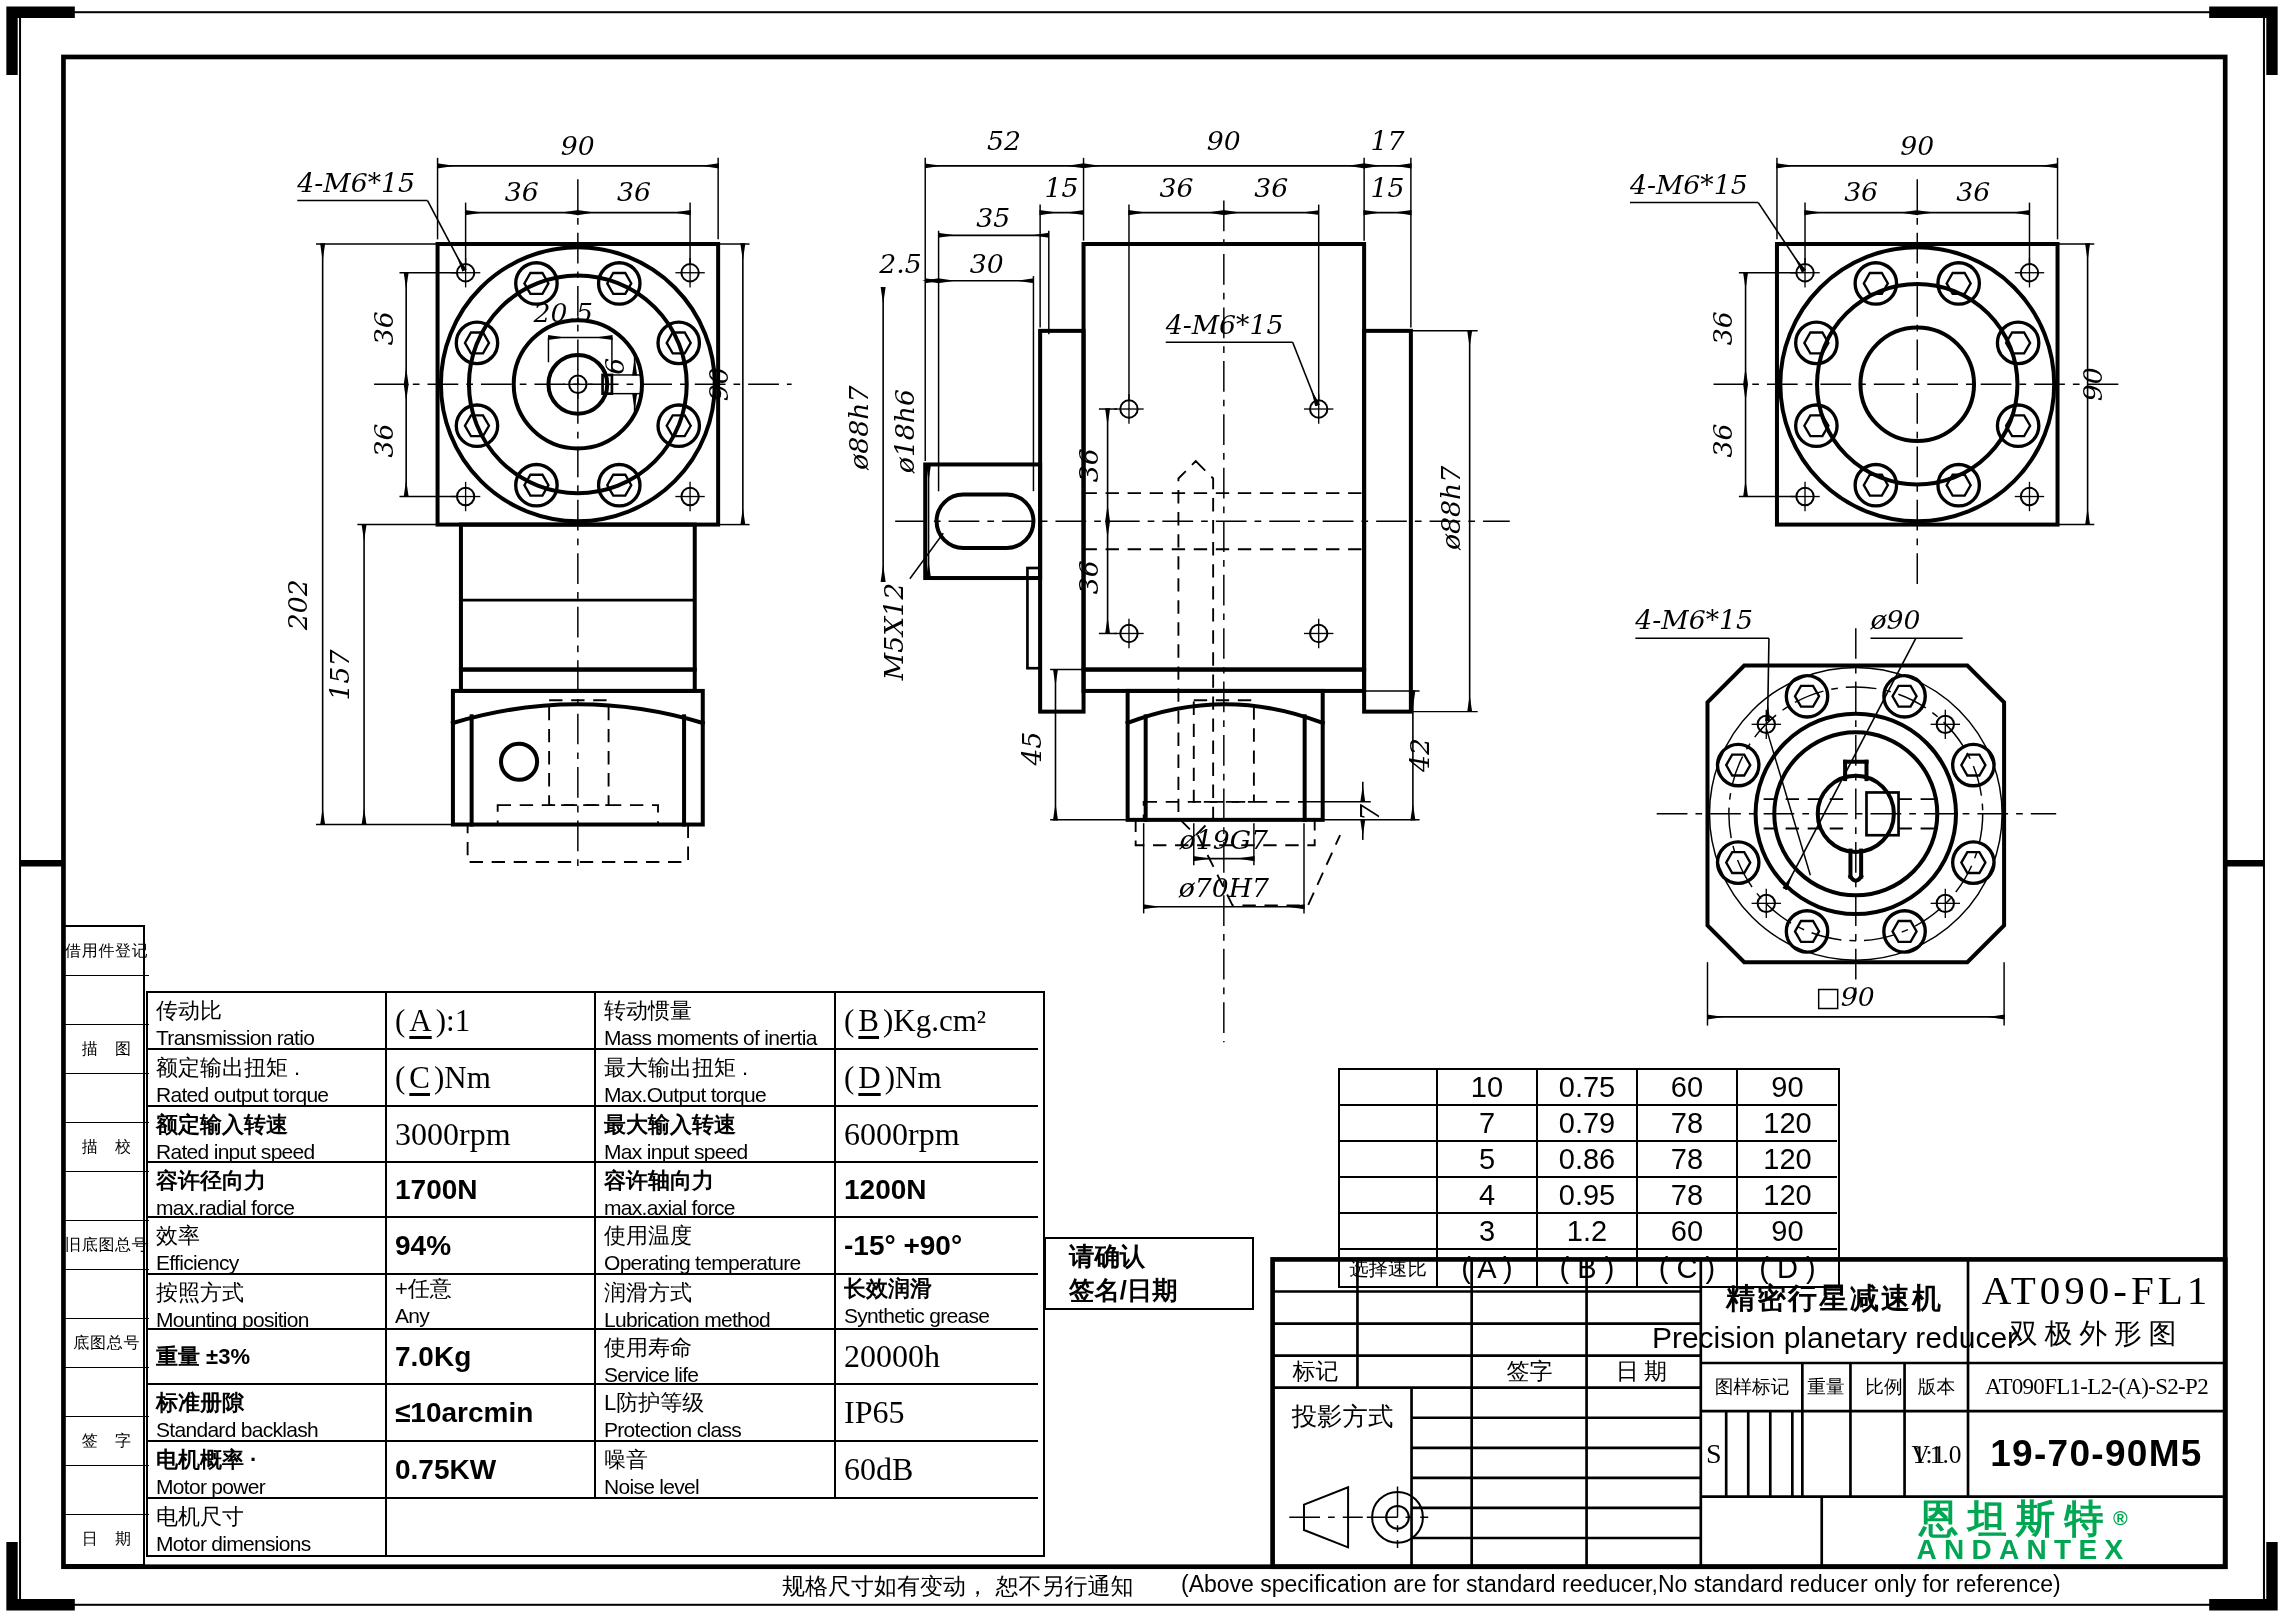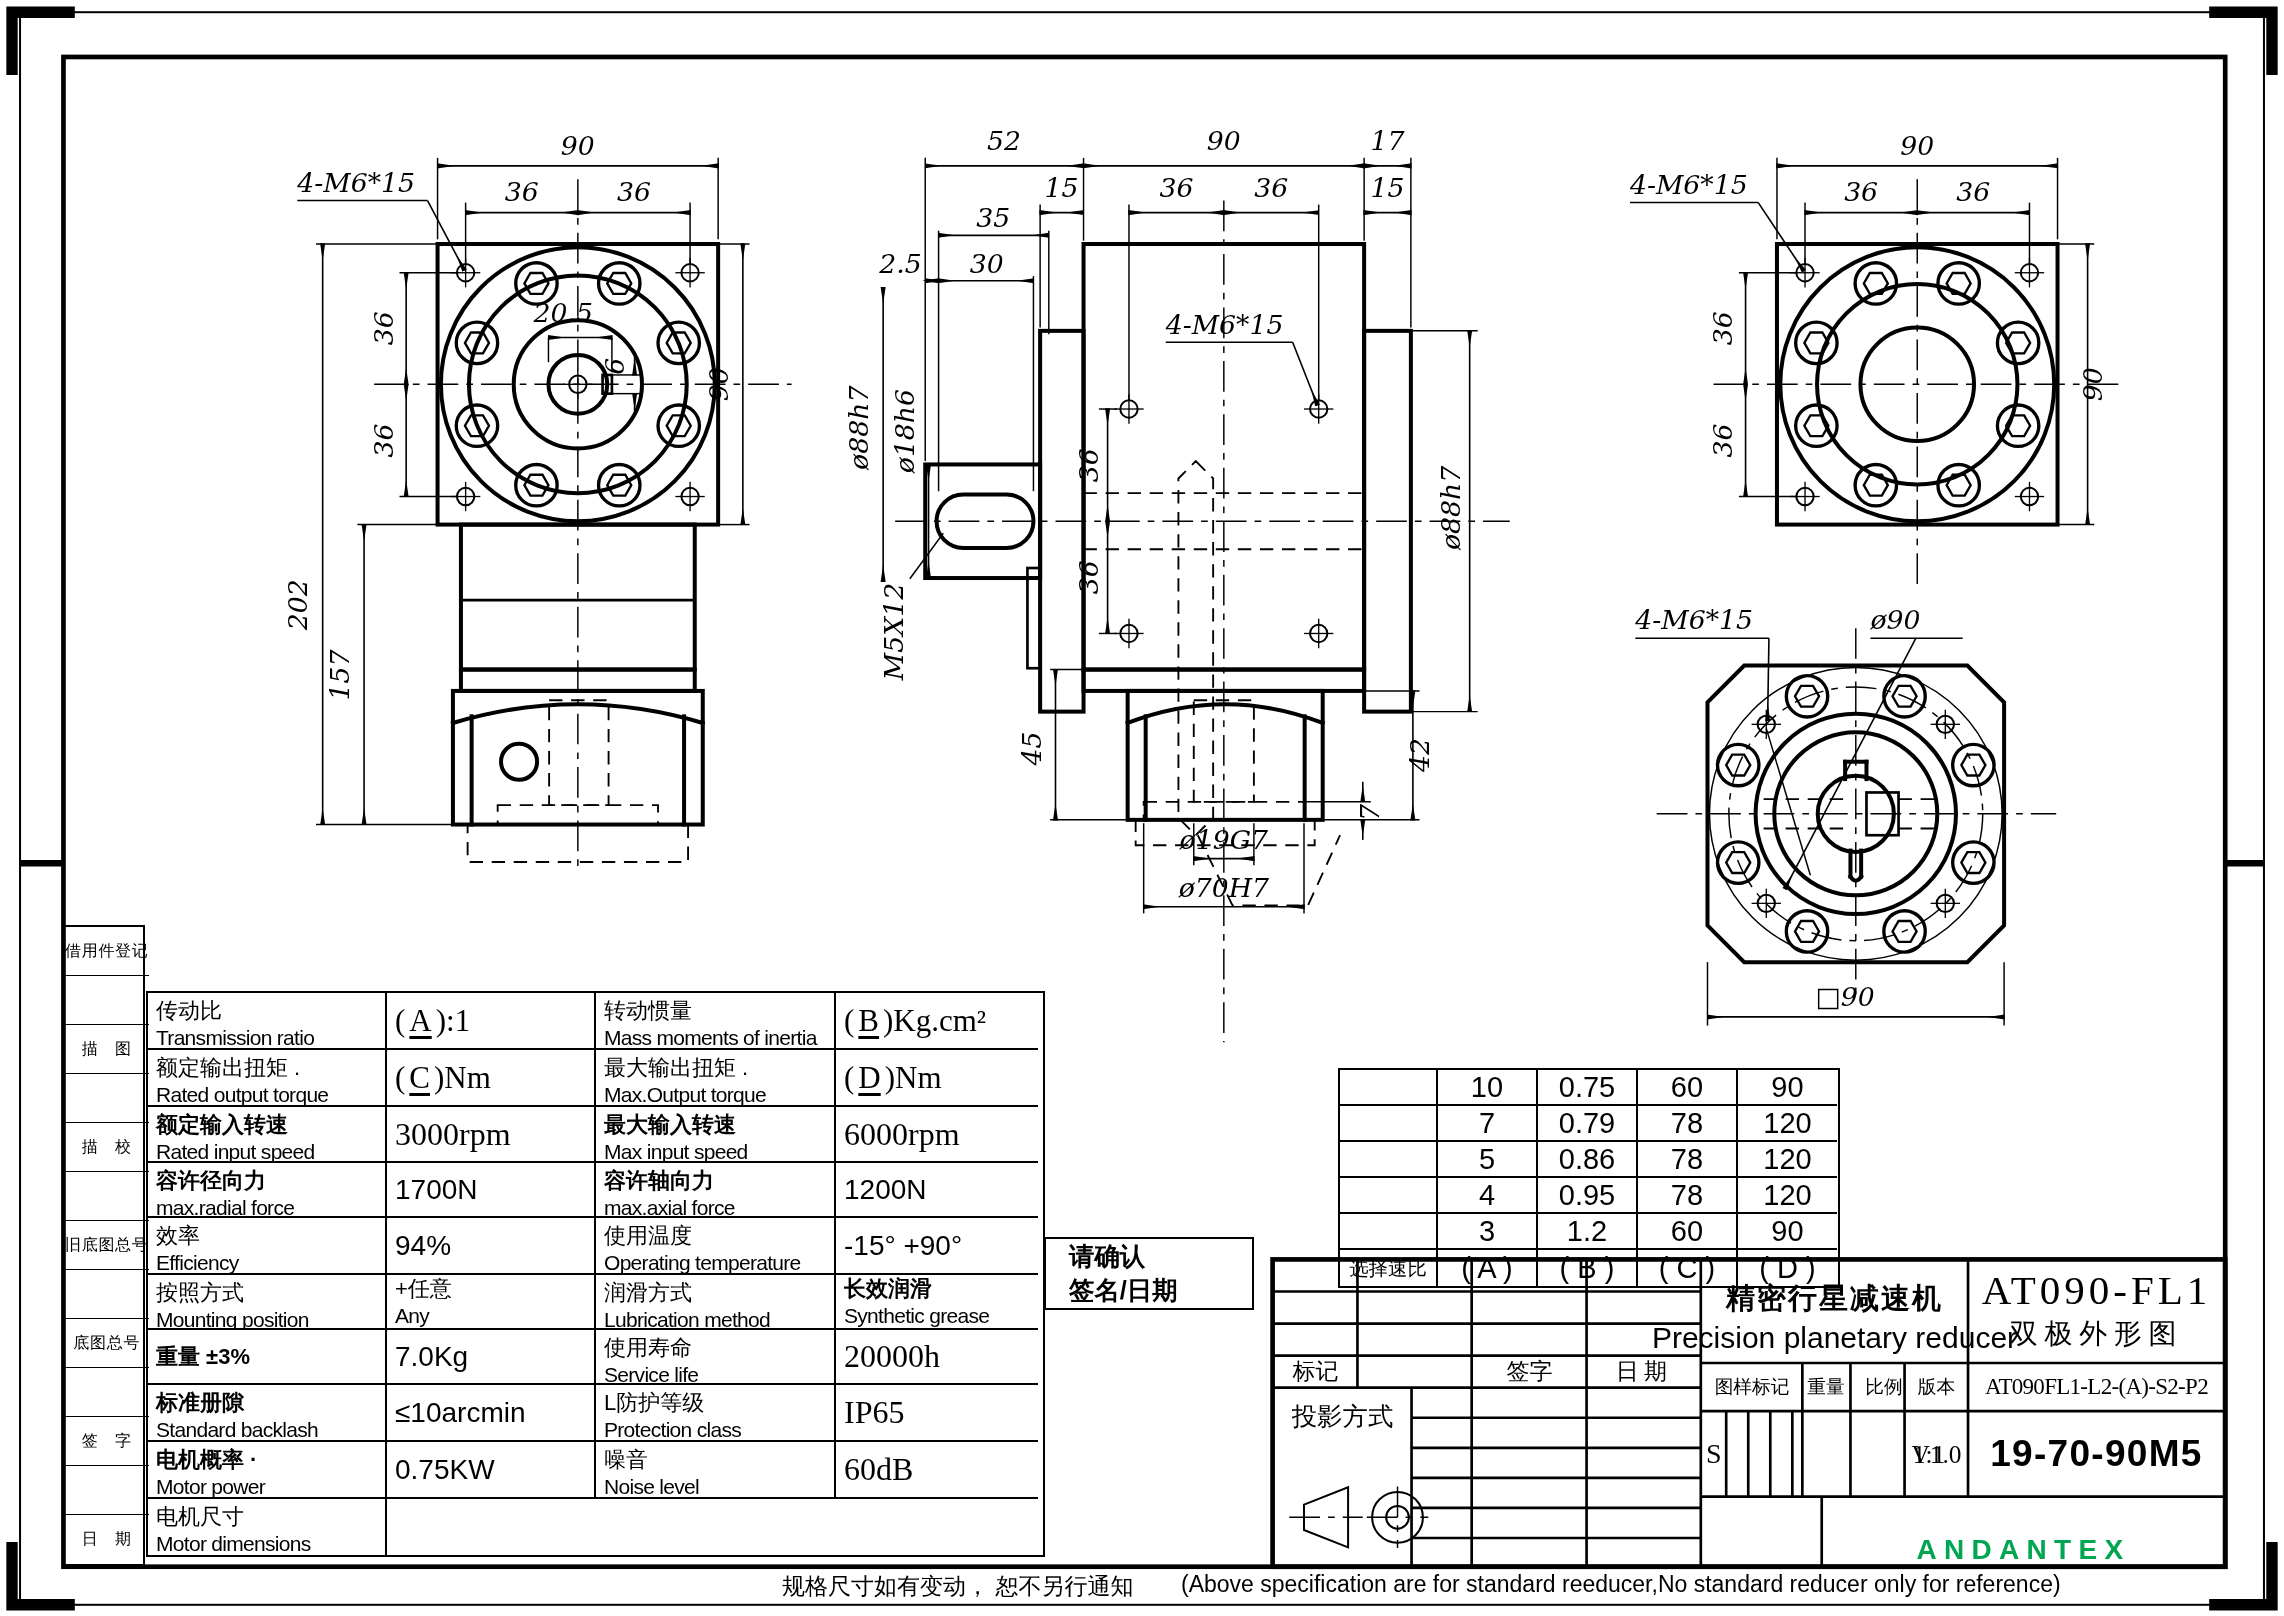--- a/index.html
+++ b/index.html
@@ -26,21 +26,21 @@
   
   .spec{left:146px;top:991px;width:899px;height:566px;border:2.7px solid #000;display:grid;
         grid-template-columns:239px 209px 240px 202px;
         grid-template-rows:57px 57px 56px 55px 57px 55px 55px 57px 57px 57px}
   .spec .cell{border-right:2px solid #000;border-bottom:2px solid #000;padding:4px 8px;overflow:hidden}
   .spec .nor{border-right:none}.spec .nob{border-bottom:none}
   .cn{font-size:22px;line-height:1.25;white-space:nowrap}
   .cnb{font-weight:bold}
   .en{font-family:Liberation Sans, sans-serif;font-size:21px;letter-spacing:-0.7px;line-height:1.2;white-space:nowrap}
   .vserif{font-family:"Liberation Serif",serif;font-size:32px;display:flex;align-items:center;height:100%;white-space:nowrap}
-  .vsans{font-size:28px;font-weight:normal;display:flex;align-items:center;height:100%;white-space:nowrap}
+  .vsans{font-size:28px;font-weight:bold;display:flex;align-items:center;height:100%;white-space:nowrap}
   .vpair{display:flex;flex-direction:column;justify-content:center;height:100%}
   .lett{display:flex;align-items:center;height:100%;font-family:"Liberation Serif",serif;font-size:31px;white-space:nowrap}
   .lett .ul{text-decoration:underline;text-underline-offset:5.3px;padding:0 4px}
   .vcenter{display:flex;align-items:center;height:100%}
 
   
   .ratio{left:1338px;top:1068px;width:502px;height:220px;border:2.7px solid #000;display:grid;
          grid-template-columns:98px 100px 100px 100px 99px;grid-template-rows:repeat(6,1fr)}
   .ratio>div{border-right:2px solid #000;border-bottom:2px solid #000;display:flex;align-items:center;justify-content:center;font-size:29px;white-space:nowrap}
   .ratio>div:nth-child(5n){border-right:none}
@@ -634,20 +634,24 @@
   <div class="tbt" style="left:1968px;top:1315px;width:257px;height:37px;font-size:28px;letter-spacing:6.7px">双极外形图</div>
   <div class="tbt" style="left:1701px;top:1363px;width:102px;height:48px;font-size:18.7px">图样标记</div>
   <div class="tbt" style="left:1802px;top:1363px;width:48px;height:48px;font-size:18.7px">重量</div>
   <div class="tbt" style="left:1850px;top:1363px;width:68px;height:48px;font-size:18.7px">比例</div>
   <div class="tbt" style="left:1905px;top:1363px;width:63px;height:48px;font-size:18.7px">版本</div>
   <div class="tbt f-cad" style="left:1968px;top:1363px;width:257px;height:48px;font-size:23px;letter-spacing:-0.7px">AT090FL1-L2-(A)-S2-P2</div>
   <div class="tbt f-cad" style="left:1701px;top:1411px;width:25.4px;height:86px;font-size:28px">S</div>
   <div class="tbt f-cad" style="left:1902px;top:1411px;width:54px;height:86px;font-size:25.4px">1:1</div>
   <div class="tbt f-cad" style="left:1905px;top:1411px;width:63px;height:86px;font-size:25.4px">V1.0</div>
   <div class="tbt" style="left:1968px;top:1411px;width:257px;height:86px;font-size:37px;font-weight:bold;letter-spacing:1.3px">19-70-90M5</div>
+  <div class="tbt green" style="left:1822px;top:1499px;width:403px;height:39px;font-size:39px;font-weight:bold;letter-spacing:9.4px">
+      <span>恩坦斯特</span>
+      <span style="font-size:20px;vertical-align:super;letter-spacing:0">®</span>
+    </div>
   <div class="tbt green" style="left:1822px;top:1535px;width:403px;height:29px;font-size:28px;font-weight:bold;letter-spacing:7.3px">ANDANTEX</div>
 
   
   <div class="note" style="left:782px">规格尺寸如有变动， 恕不另行通知</div>
   <div class="note" style="left:1181px">(Above specification are for standard reeducer,No standard reducer only for reference)</div>
 
 </div>
 
 
 </body></html>

